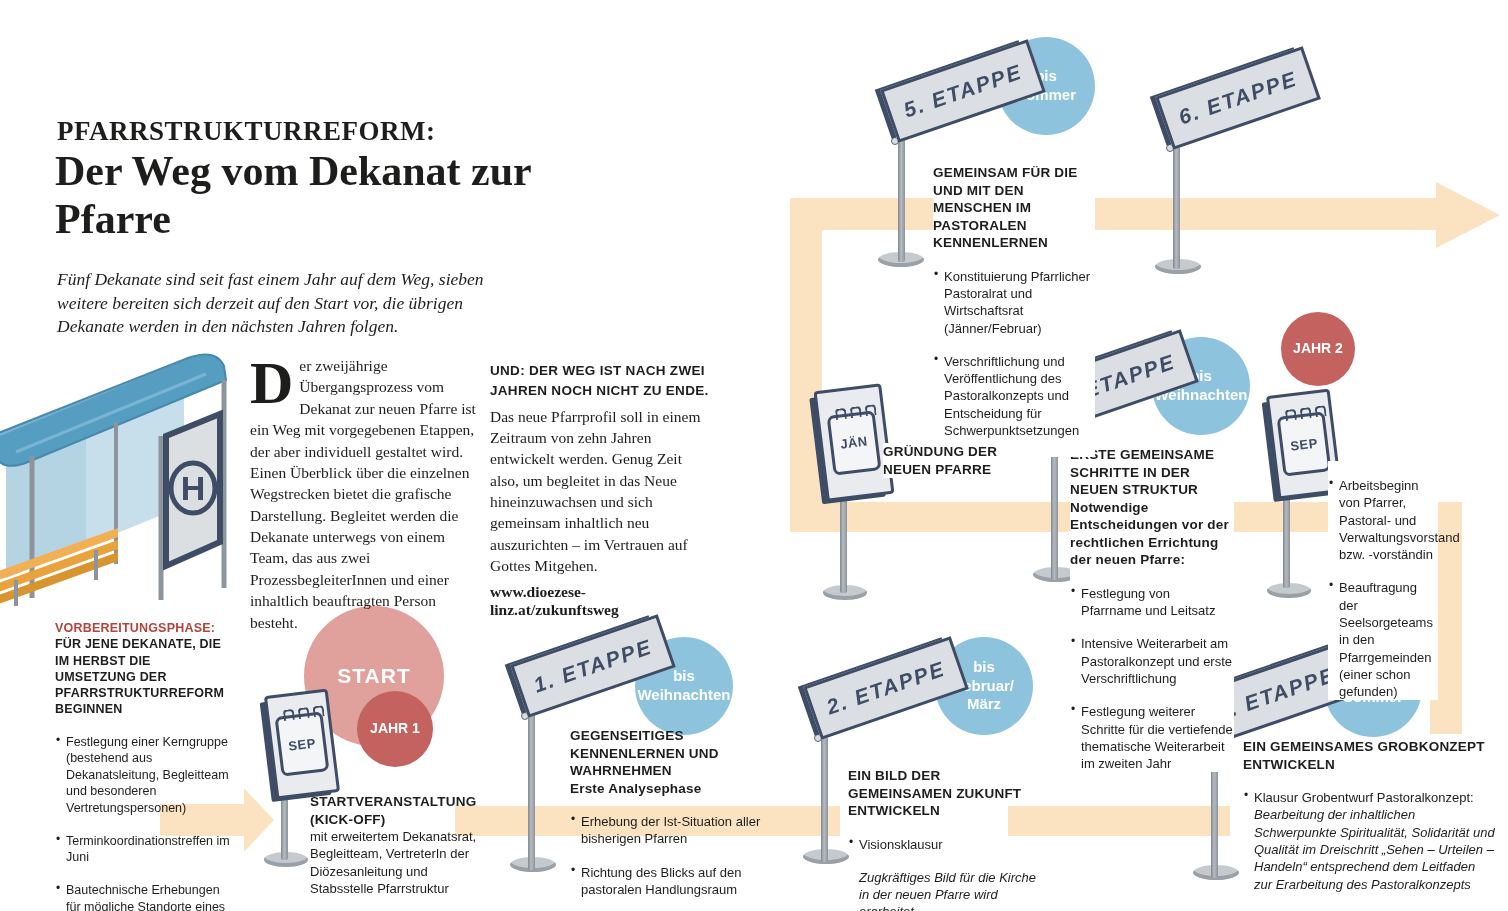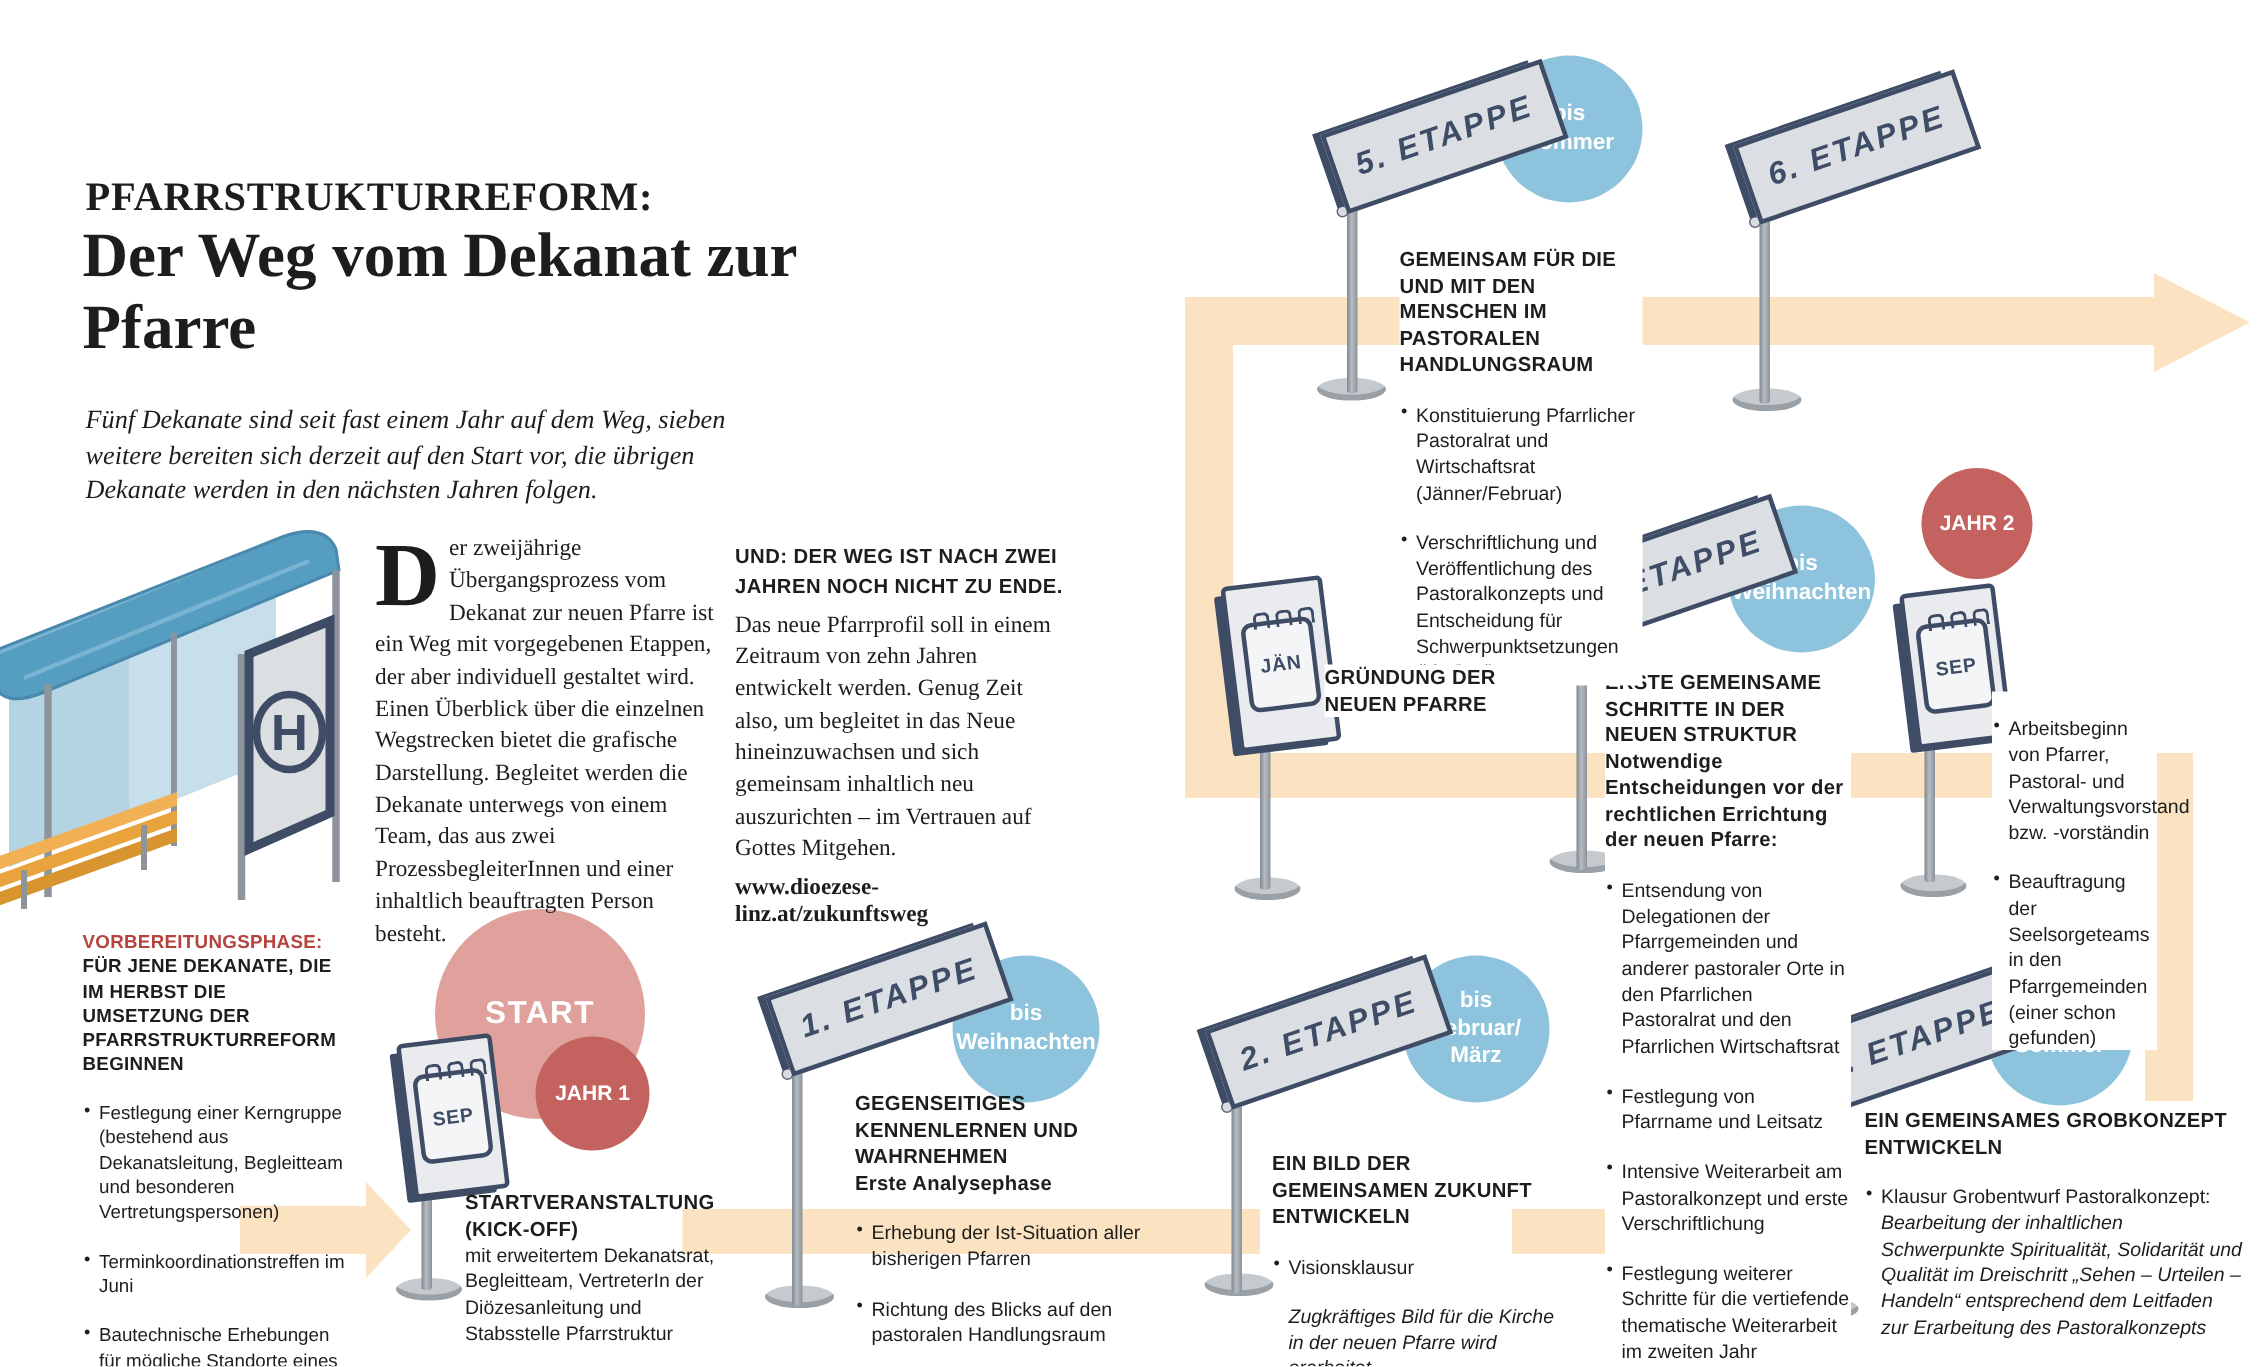--- a/index.html
+++ b/index.html
@@ -119,21 +119,21 @@
     <text x="197" y="164" text-anchor="middle" font-family="Liberation Sans, sans-serif" font-size="34" font-weight="bold" fill="#3e4c66">H</text>
     <g>
       <polygon points="0,236 122,192 122,201 0,245" fill="#f2b055"></polygon>
       <polygon points="0,248 122,204 122,213 0,257" fill="#e8a33d"></polygon>
       <polygon points="0,260 122,216 122,225 0,269" fill="#d8942e"></polygon>
       <line x1="20" y1="244" x2="20" y2="270" stroke="#8d949b" stroke-width="4"></line>
       <line x1="100" y1="214" x2="100" y2="244" stroke="#8d949b" stroke-width="4"></line>
     </g>
   </svg>
 
-  <div class="circle c-pink" style="left:290px;top:606px;width:140px;height:140px;font-size:21px;letter-spacing:1px;">
+  <div class="circle c-pink" style="left:304px;top:606px;width:140px;height:140px;font-size:21px;letter-spacing:1px;">
     <span>START</span>
   </div>
   <div class="circle c-red" style="left:357px;top:691px;width:76px;height:76px;">
     <span>JAHR 1</span>
   </div>
   <div class="circle c-red" style="left:1281px;top:312px;width:74px;height:74px;justify-content:center;">
     <span>JAHR 2</span>
   </div>
   <div class="circle c-blue pre" style="left:635px;top:637px;width:98px;height:98px;">bis
 Weihnachten</div>
@@ -285,29 +285,28 @@
     <div>
         <div class="li"><span>Klausur Grobentwurf Pastoralkonzept: </span><span class="it">Bearbeitung der inhaltlichen Schwerpunkte Spiritualität, Solidarität und Qualität im Dreischritt „Sehen – Urteilen – Handeln“ entsprechend dem Leitfaden zur Erarbeitung des Pastoralkonzepts</span></div>
         <div class="li"><span>Intensivschulung für Verwaltungsvorstände</span></div>
       </div>
   </div>
 
   <div class="txt mask" style="left:1070px;top:446px;width:164px;">
     <div class="h">ERSTE GEMEINSAME SCHRITTE IN DER NEUEN STRUKTUR</div>
     <div class="h">Notwendige Entscheidungen vor der rechtlichen Errichtung der neuen Pfarre:</div>
     <div>
-        <div class="li"><span>Entsendung von Delegationen der Pfarrgemeinden und anderer pastoraler Orte in den Pfarrlichen Pastoralrat und den Pfarrlichen Wirtschaftsrat</span></div>
         <div class="li"><span>Festlegung von Pfarrname und Leitsatz</span></div>
         <div class="li"><span>Intensive Weiterarbeit am Pastoralkonzept und erste Verschriftlichung</span></div>
         <div class="li"><span>Festlegung weiterer Schritte für die vertiefende thematische Weiterarbeit im zweiten Jahr</span></div>
       </div>
   </div>
 
   <div class="txt mask" style="left:933px;top:164px;width:162px;">
-    <div class="h">GEMEINSAM FÜR DIE UND MIT DEN MENSCHEN IM PASTORALEN HANDLUNGSRAUM</div>
+    <div class="h">GEMEINSAM FÜR DIE UND MIT DEN MENSCHEN IM PASTORALEN KENNENLERNEN</div>
     <div>
         <div class="li"><span>Konstituierung Pfarrlicher Pastoralrat und Wirtschaftsrat (Jänner/Februar)</span></div>
         <div class="li"><span>Verschriftlichung und Veröffentlichung des Pastoralkonzepts und Entscheidung für Schwerpunktsetzungen (bis Juni)</span></div>
       </div>
   </div>
 
 
   <div class="txt mask" style="left:883px;top:443px;width:124px;">
     <div class="h">GRÜNDUNG DER NEUEN PFARRE</div>
   </div>

